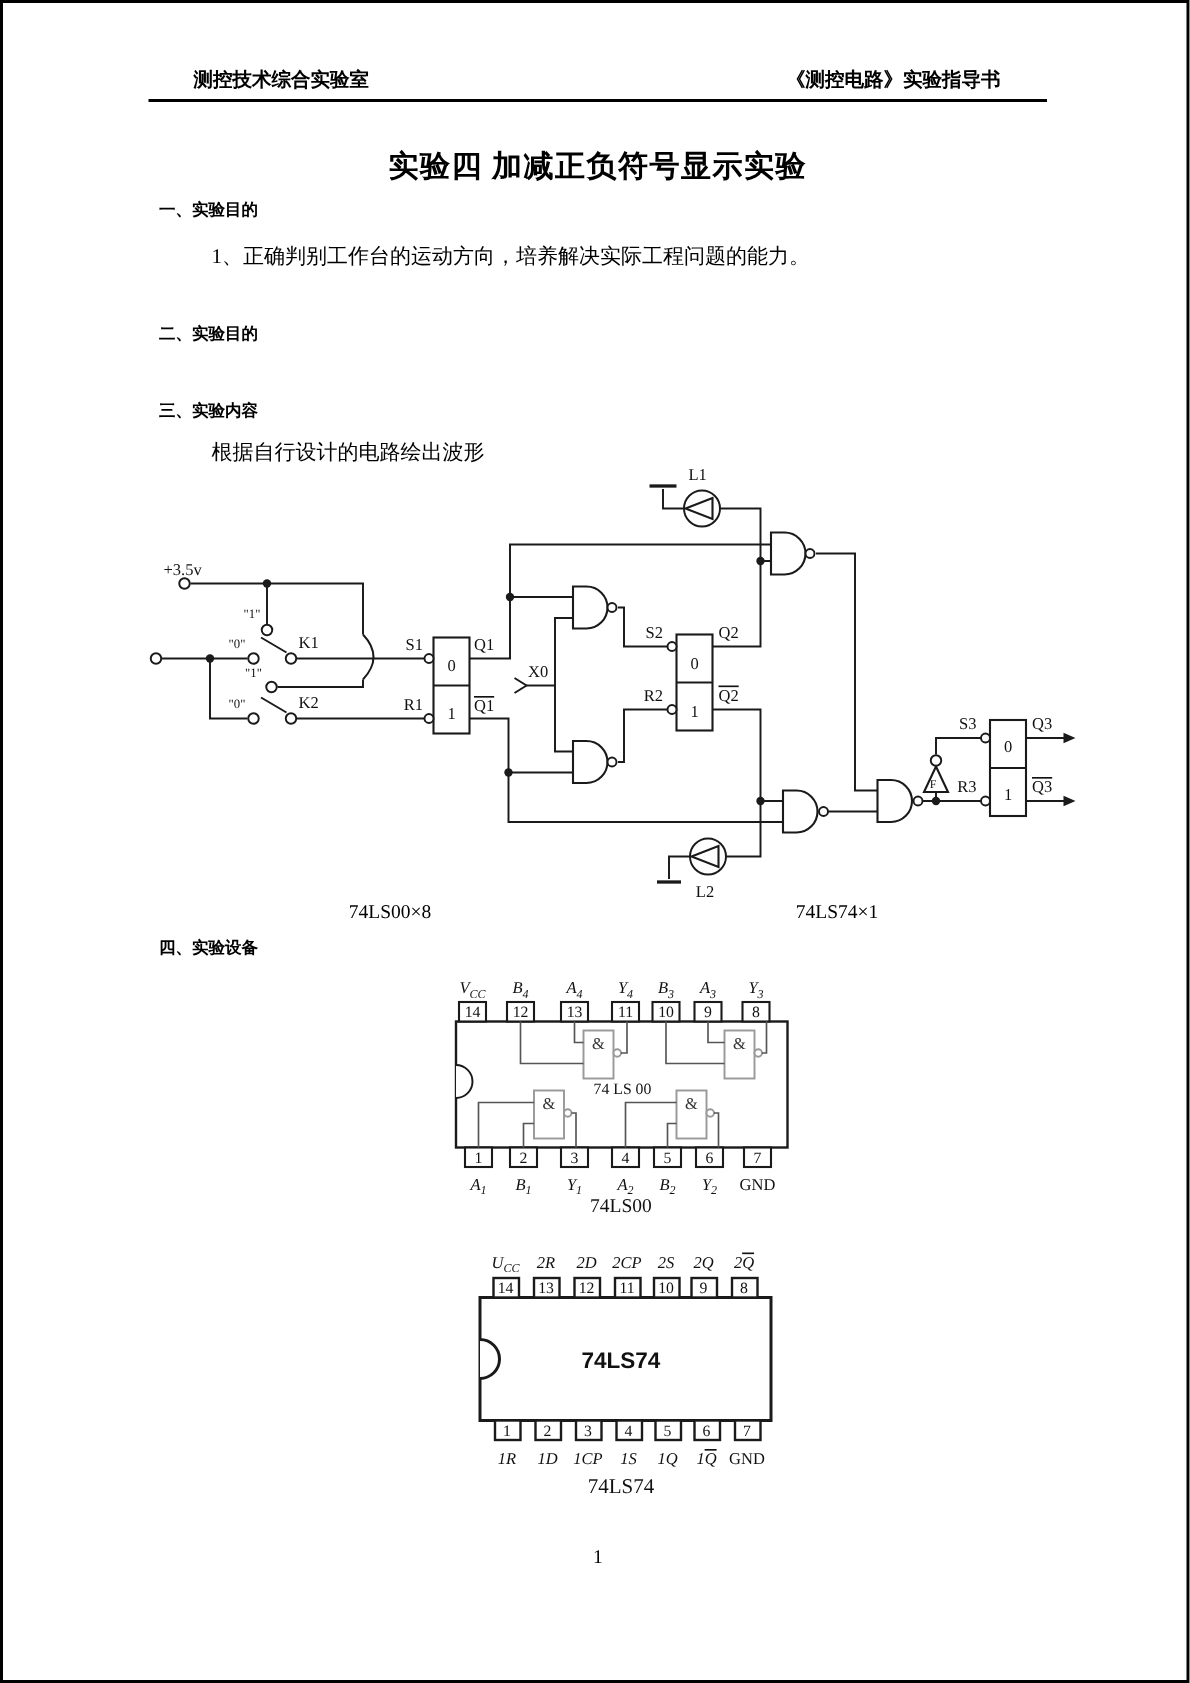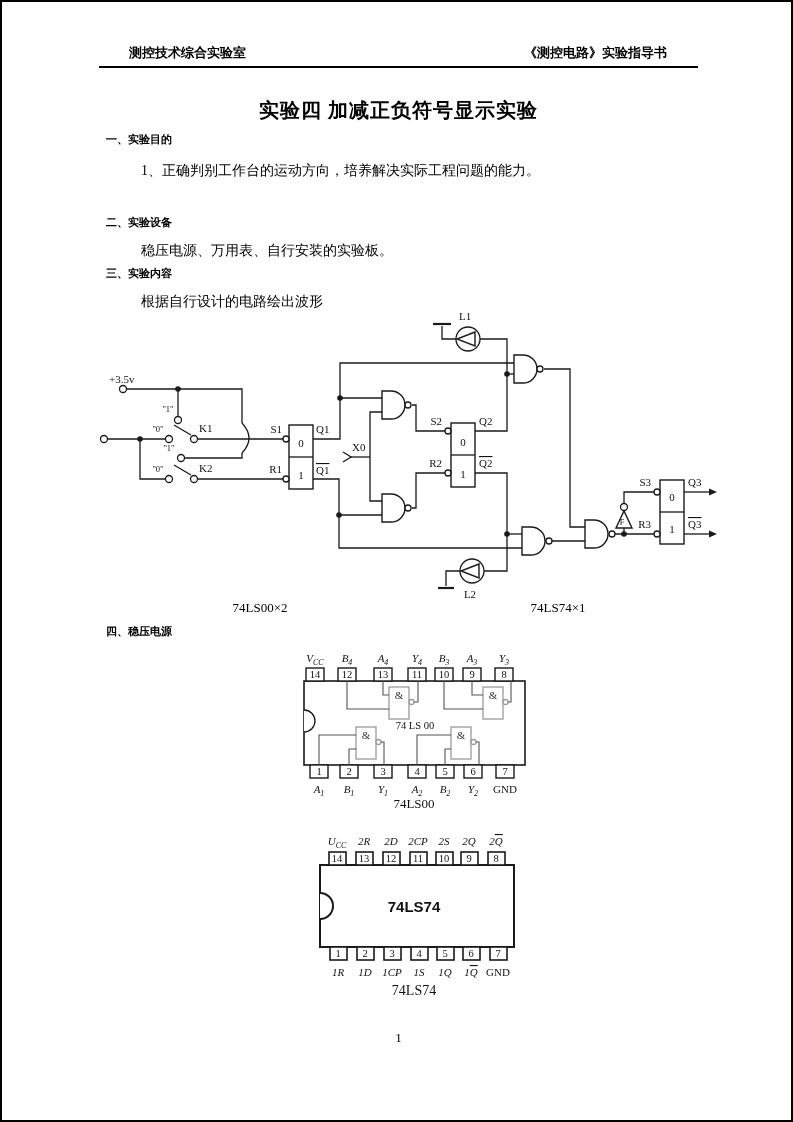--- a/index.html
+++ b/index.html
@@ -40,22 +40,21 @@
 
   <div class="abs hdr" style="left:127px;top:42px;">测控技术综合实验室</div>
   <div class="abs hdr" style="right:124px;top:42px;">《测控电路》实验指导书</div>
   <div class="abs rule" style="left:97px;top:64px;width:599px;"></div>
 
   <div class="abs title" style="left:0;top:95px;">实验四 加减正负符号显示实验</div>
 
   <div class="abs h1" style="left:104px;top:130px;">一、实验目的</div>
   <div class="abs body-t" style="left:139px;top:160px;">1、正确判别工作台的运动方向，培养解决实际工程问题的能力。</div>
 
-  <div class="abs h1" style="left:104px;top:213px;">二、实验设备</div>
-  <div class="abs body-t" style="left:139px;top:240px;">稳压电源、万用表、自行安装的实验板。</div>
+  <div class="abs h1" style="left:104px;top:213px;">二、实验目的</div>
 
   <div class="abs h1" style="left:104px;top:264px;">三、实验内容</div>
   <div class="abs body-t" style="left:139px;top:291px;">根据自行设计的电路绘出波形</div>
 
   <svg style="left:95px;top:305px;width:640px;height:295px;" viewBox="95 305 640 295">
 
     <g>
       <path class="w" d="M125,387 H240 V421"></path>
       <path class="w" d="M240,421 Q254,436 240,451"></path>
       <path class="w" d="M240,451 V456 H183"></path>
@@ -188,24 +187,24 @@
     <text x="477" y="423">Q2</text>
     <text class="ovl" x="477" y="465">Q2</text>
     <text x="457" y="318">L1</text>
     <text class="mid" x="468" y="596">L2</text>
     <text class="end" x="649" y="484">S3</text>
     <text class="end" x="649" y="526">R3</text>
     <text x="686" y="484">Q3</text>
     <text class="ovl" x="686" y="526">Q3</text>
   </svg>
 
-  <div class="abs cap" style="left:213px;top:598px;width:90px;">74LS00×2</div>
+  <div class="abs cap" style="left:213px;top:598px;width:90px;">74LS00×8</div>
   <div class="abs cap" style="left:511px;top:598px;width:90px;">74LS74×1</div>
 
-  <div class="abs h1" style="left:104px;top:622px;">四、稳压电源</div>
+  <div class="abs h1" style="left:104px;top:622px;">四、实验设备</div>
 
   <svg style="left:295px;top:645px;width:245px;height:170px;" viewBox="295 645 245 170">
     <g>
       <rect class="gate" x="302" y="679" width="221" height="84" style="stroke-width:1.6"></rect>
       <path class="sym" d="M302,708 A11,11 0 0 1 302,730"></path>
     </g>
 
     <g>
       <rect class="gate" x="304" y="666" width="18" height="13"></rect>
         <rect class="gate" x="336" y="666" width="18" height="13"></rect>

